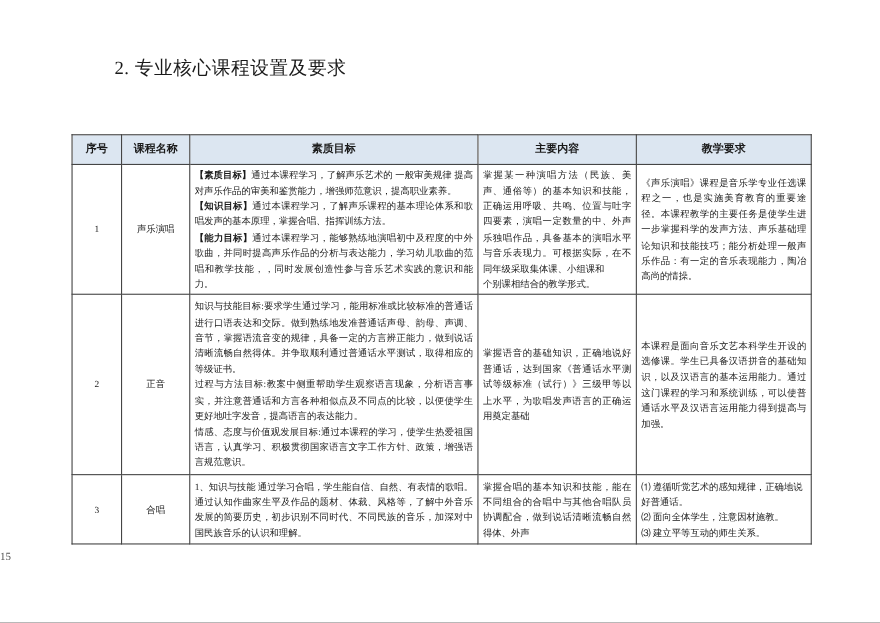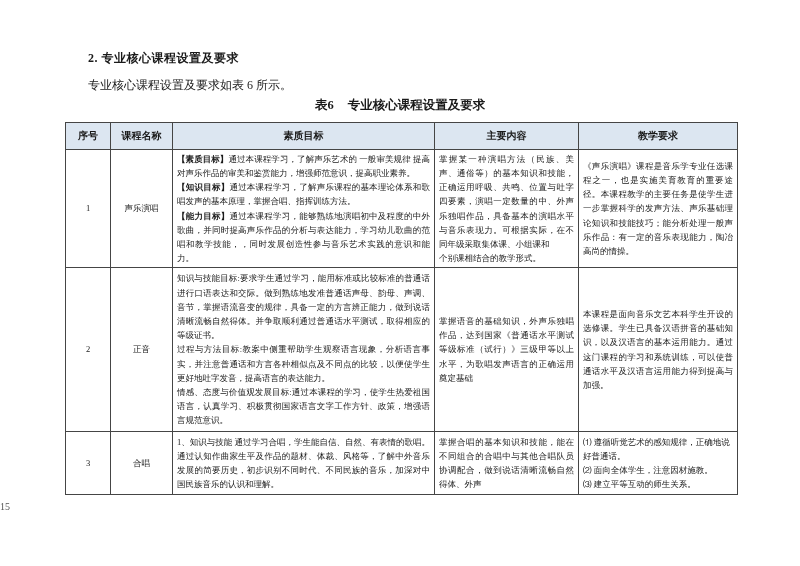--- a/index.html
+++ b/index.html
@@ -1,21 +1,21 @@
 <!DOCTYPE html>
 <html><head>
 <meta charset="utf-8">
 <style>
   html,body{margin:0;padding:0;background:#888;}
   .page{
     position:relative;width:800px;height:566px;background:#ffffff;
     font-family:"Liberation Serif","DejaVu Serif",serif;color:#1a1a1a;
     overflow:hidden;
   }
-  .heading{position:absolute;left:88px;top:50px;font-size:12px;font-weight:bold;letter-spacing:.5px;}
+  .heading{position:absolute;left:104px;top:50px;font-size:17px;font-weight:normal;letter-spacing:.5px;}
   .intro{position:absolute;left:88px;top:77px;font-size:12px;}
   .caption{position:absolute;left:0;top:97px;width:100%;text-align:center;font-size:12.5px;font-weight:bold;}
   .caption .cap-label{margin-right:14px;}
   table.course{
     position:absolute;left:65px;top:122px;width:672px;
     border-collapse:collapse;table-layout:fixed;
   }
   table.course th, table.course td{
     border:1px solid #454545;vertical-align:middle;
     font-size:8.5px;line-height:14.2px;padding:1px 4px;
@@ -35,25 +35,21 @@
   td p b{font-weight:bold;}
   .pre{white-space:pre-line;}
   .pageno{position:absolute;left:0;top:501px;width:100%;text-align:left;font-size:10px;color:#555;}
 </style>
 </head>
 <body>
 
 <div class="page">
 
   <div class="heading">2. 专业核心课程设置及要求</div>
-  <div class="intro">专业核心课程设置及要求如表 6 所示。</div>
 
-  <div class="caption">
-    <span class="cap-label">表6</span><span>专业核心课程设置及要求</span>
-  </div>
 
   <table class="course">
     <colgroup>
       <col class="c1">
         <col class="c2">
         <col class="c3">
         <col class="c4">
         <col class="c5">
     </colgroup>
     <thead>
@@ -79,21 +75,21 @@
         <td class="just">《声乐演唱》课程是音乐学专业任选课程之一，也是实施美育教育的重要途径。本课程教学的主要任务是使学生进一步掌握科学的发声方法、声乐基础理论知识和技能技巧；能分析处理一般声乐作品：有一定的音乐表现能力，陶冶高尚的情操。</td>
       </tr>
       <tr class="r2">
         <td class="center">2</td>
         <td class="center">正音</td>
         <td>
           <p><b></b><span>知识与技能目标:要求学生通过学习，能用标准或比较标准的普通话进行口语表达和交际。做到熟练地发准普通话声母、韵母、声调、音节，掌握语流音变的规律，具备一定的方言辨正能力，做到说话清晰流畅自然得体。并争取顺利通过普通话水平测试，取得相应的等级证书。</span></p>
           <p><b></b><span>过程与方法目标:教案中侧重帮助学生观察语言现象，分析语言事实，并注意普通话和方言各种相似点及不同点的比较，以便使学生更好地吐字发音，提高语言的表达能力。</span></p>
           <p><b></b><span>情感、态度与价值观发展目标:通过本课程的学习，使学生热爱祖国语言，认真学习、积极贯彻国家语言文字工作方针、政策，增强语言规范意识。</span></p>
         </td>
-        <td class="just">掌握语音的基础知识，外声乐独唱作品，达到国家《普通话水平测试等级标准（试行）》三级甲等以上水平，为歌唱发声语言的正确运用奠定基础</td>
+        <td class="just">掌握语音的基础知识，正确地说好普通话，达到国家《普通话水平测试等级标准（试行）》三级甲等以上水平，为歌唱发声语言的正确运用奠定基础</td>
         <td class="just">本课程是面向音乐文艺本科学生开设的选修课。学生已具备汉语拼音的基础知识，以及汉语言的基本运用能力。通过这门课程的学习和系统训练，可以使普通话水平及汉语言运用能力得到提高与加强。</td>
       </tr>
       <tr class="r3">
         <td class="center">3</td>
         <td class="center">合唱</td>
         <td>
           <p><b></b><span>1、知识与技能 通过学习合唱，学生能自信、自然、有表情的歌唱。通过认知作曲家生平及作品的题材、体裁、风格等，了解中外音乐发展的简要历史，初步识别不同时代、不同民族的音乐，加深对中国民族音乐的认识和理解。</span></p>
         </td>
         <td class="just">掌握合唱的基本知识和技能，能在不同组合的合唱中与其他合唱队员协调配合，做到说话清晰流畅自然得体、外声</td>
         <td class="pre">⑴ 遵循听觉艺术的感知规律，正确地说好普通话。

